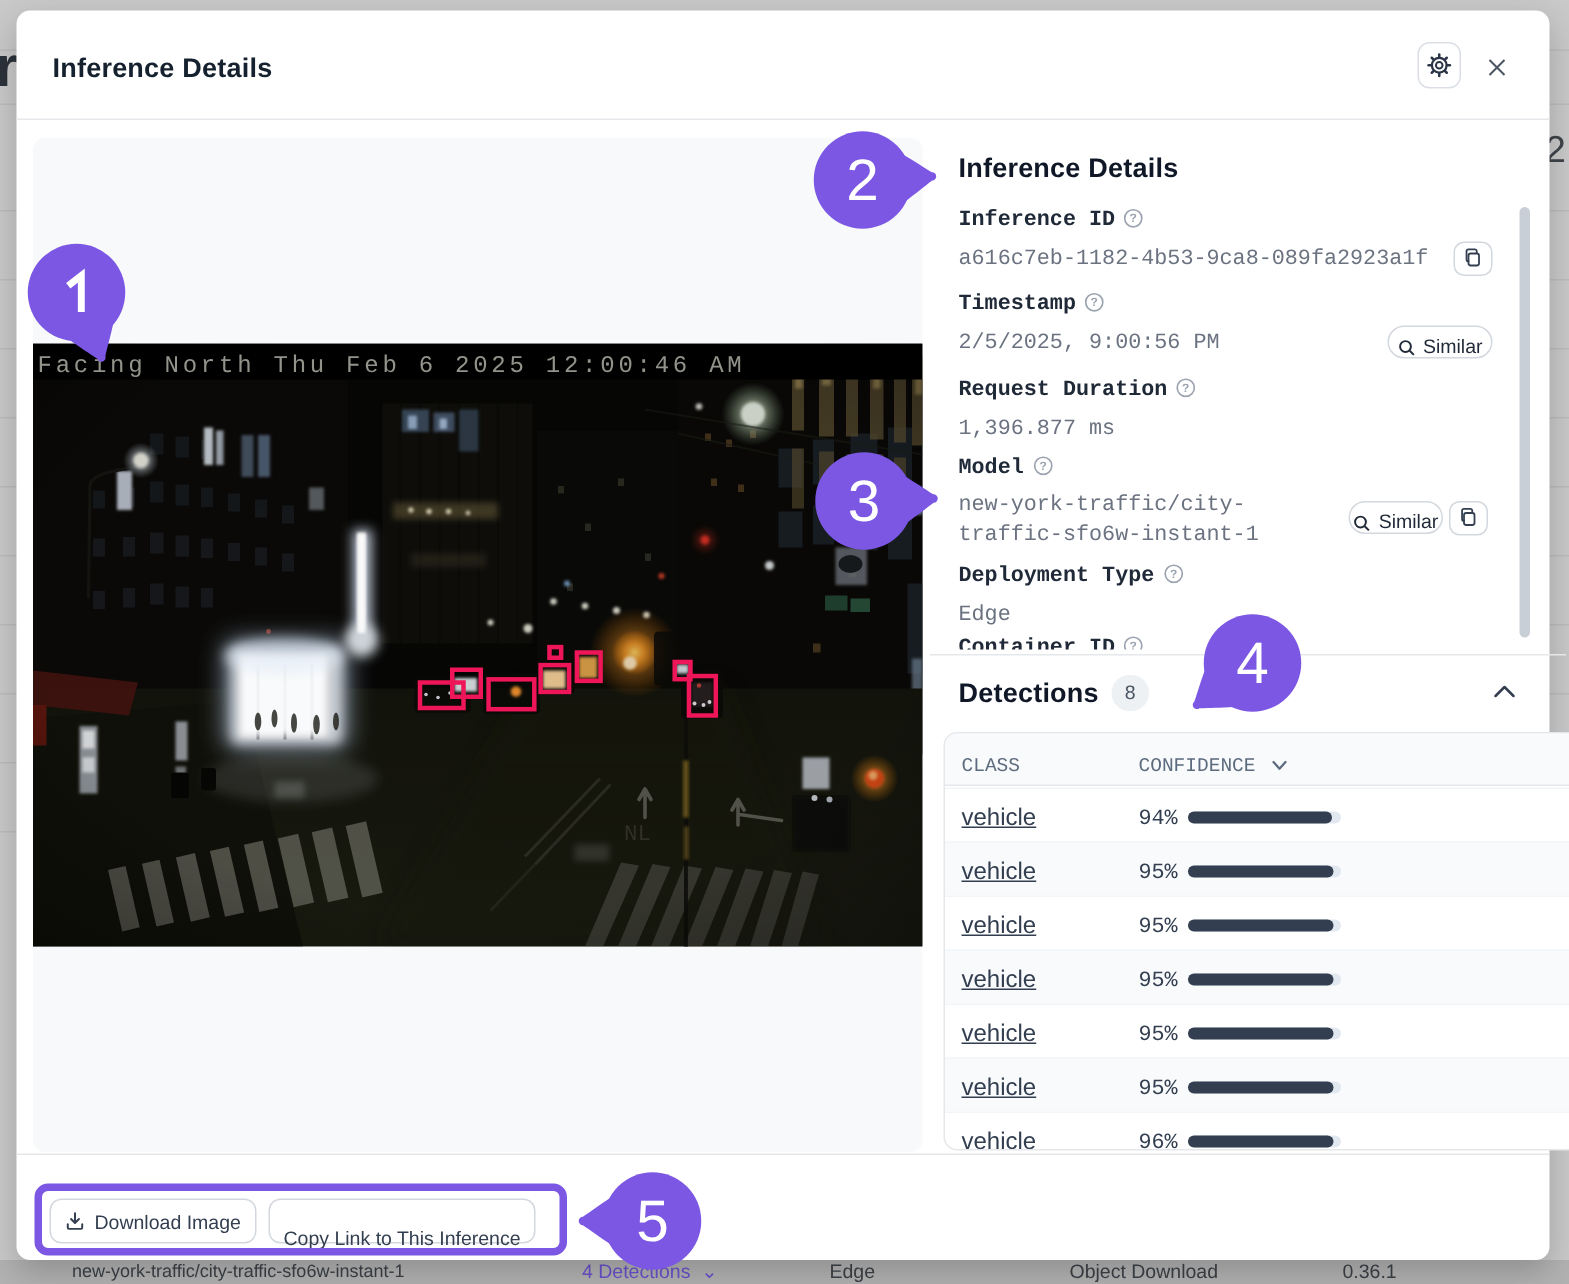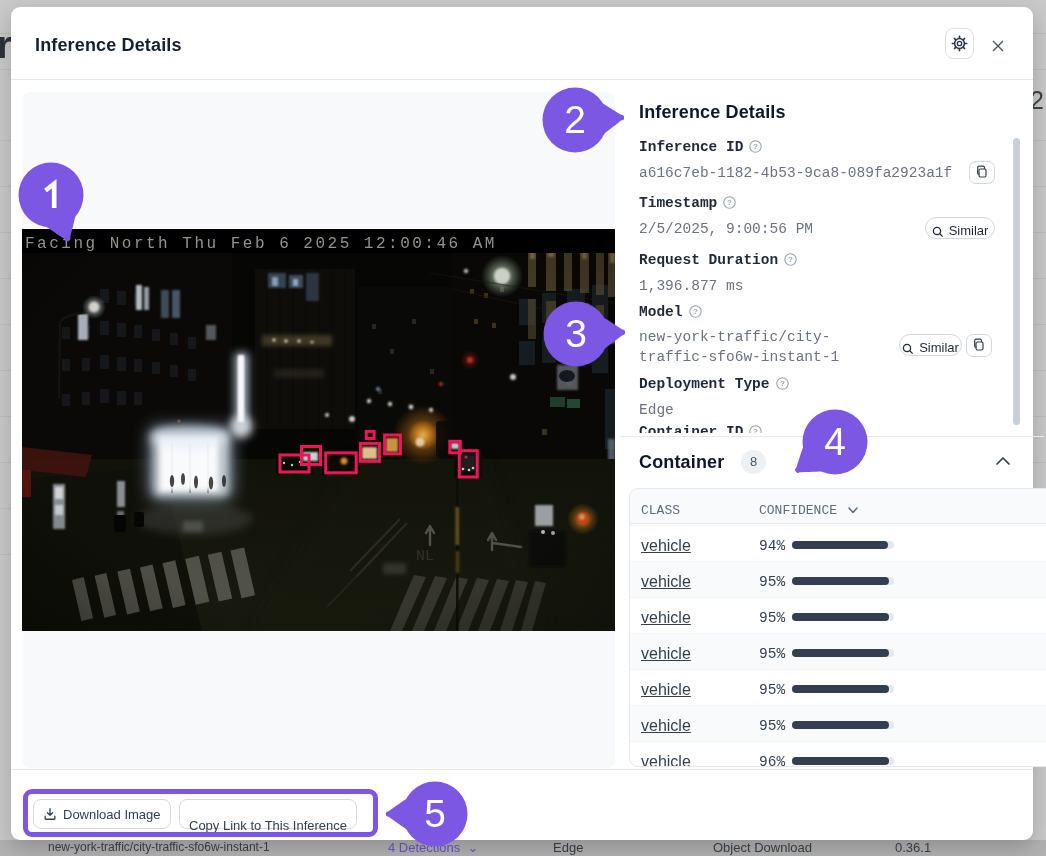--- a/index.html
+++ b/index.html
@@ -466,21 +466,21 @@
     <div style="position:absolute; left:617px; top:417px; width:380px; height:9px; overflow:hidden;">
       <div class="lbl" style="left:11px; top:0px;">Container ID<svg class="helpi" width="13" height="13" viewBox="0 0 13 13">
             <circle cx="6.5" cy="6.5" r="5.7" fill="none" stroke="#9aa3af" stroke-width="1.1"></circle>
             <text x="6.5" y="9.3" text-anchor="middle" font-size="8" fill="#9aa3af" font-family="Liberation Sans">?</text>
           </svg></div>
     </div>
 
     <div id="rscroll"></div>
     <div id="divider"></div>
 
-    <div class="h2" style="left:628px; top:445px;">Container</div>
+    <div class="h2" style="left:628px; top:445px;">Detections</div>
     <div id="det-badge">8</div>
     <svg style="position:absolute; left:984px; top:448px;" width="16" height="12" viewBox="0 0 16 12">
         <path d="M2 9 L8 3 L14 9" fill="none" stroke="#333f50" stroke-width="1.7" stroke-linecap="round" stroke-linejoin="round"></path>
       </svg>
 
     <div id="dettable">
       <div style="position:absolute; left:0; top:0; width:100%; height:35px; background:#f8fafc; border-bottom:1px solid #e5e7eb;">
         <span class="mono" style="position:absolute; left:11px; top:14px; font-size:13px; color:#5d6b7e;">CLASS</span>
         <span class="mono" style="position:absolute; left:129px; top:14px; font-size:13px; color:#5d6b7e;">CONFIDENCE</span>
         <svg style="position:absolute; left:217px; top:17px;" width="12" height="9" viewBox="0 0 12 9">

